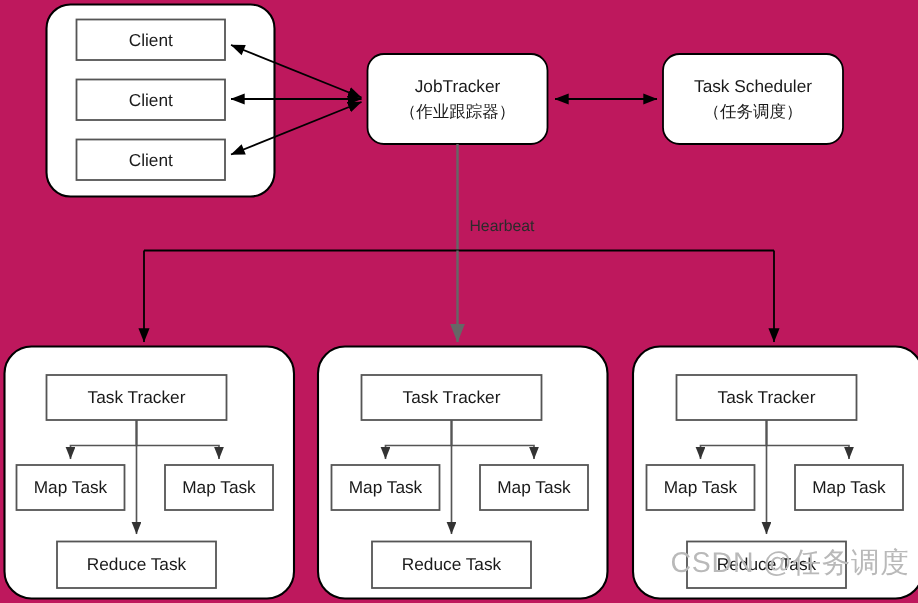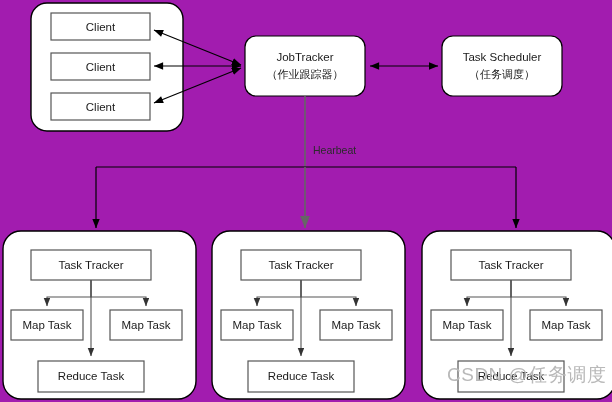--- a/index.html
+++ b/index.html
@@ -8,21 +8,21 @@
     padding: 0;
     background: #ffffff;
   }
   body {
     font-family: "Liberation Sans", "DejaVu Sans", sans-serif;
   }
   #diagram-root {
     position: relative;
     width: 612px;
     height: 402px;
-    background: #a21caf;
+    background: #be185d;
     overflow: hidden;
   }
   svg.layer {
     position: absolute;
     left: 0;
     top: 0;
     width: 612px;
     height: 402px;
   }
   

